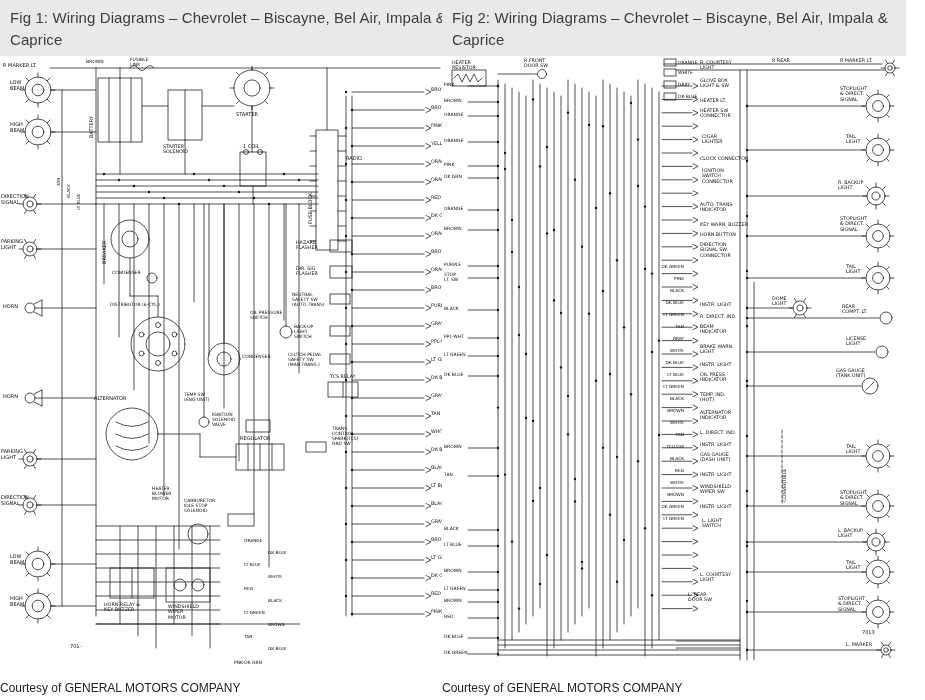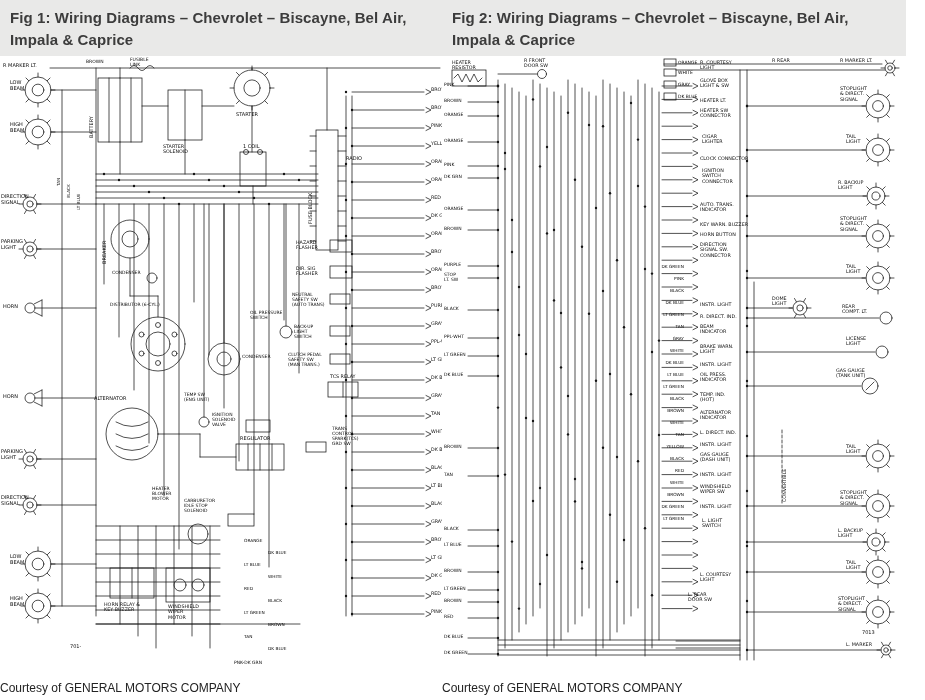--- a/index.html
+++ b/index.html
@@ -3,21 +3,21 @@
 <meta charset="utf-8">
 <style>
   *{margin:0;padding:0;box-sizing:border-box}
   html,body{width:925px;height:700px;background:#fff;font-family:"Liberation Sans",sans-serif}
   .page{position:relative;width:925px;height:700px;overflow:hidden;background:#fff}
   .panel{position:absolute;top:0;height:700px;background:#fff;display:flex;flex-direction:column}
   #panel1{left:0;width:457px}
   #panel2{left:442px;width:464px}
   .divider{position:absolute;left:457px;top:0;width:4px;height:700px;background:#fff}
   .panel-header{background:#e9e9e8;padding:7px 10px 0 10px;height:56px;flex:0 0 56px}
-  .panel-title{font-size:15px;font-weight:700;color:#3c3c3c;line-height:1.45;letter-spacing:.1px}
+  .panel-title{font-size:15px;font-weight:400;color:#3c3c3c;line-height:1.45;letter-spacing:.1px}
   .diagram{height:622px;flex:0 0 622px;background:#fff;position:relative}
   .diagram svg{display:block;width:100%;height:100%}
   .panel-footer{height:22px;flex:0 0 22px;font-size:12px;color:#232323;text-align:left;padding-top:3px}
   .wires{stroke:#161616;stroke-width:.75;fill:none;stroke-linecap:round}
   .labels{fill:#0d0d0d;font-family:"DejaVu Sans",sans-serif}
 </style>
 </head>
 <body>
 
 <div class="page">

